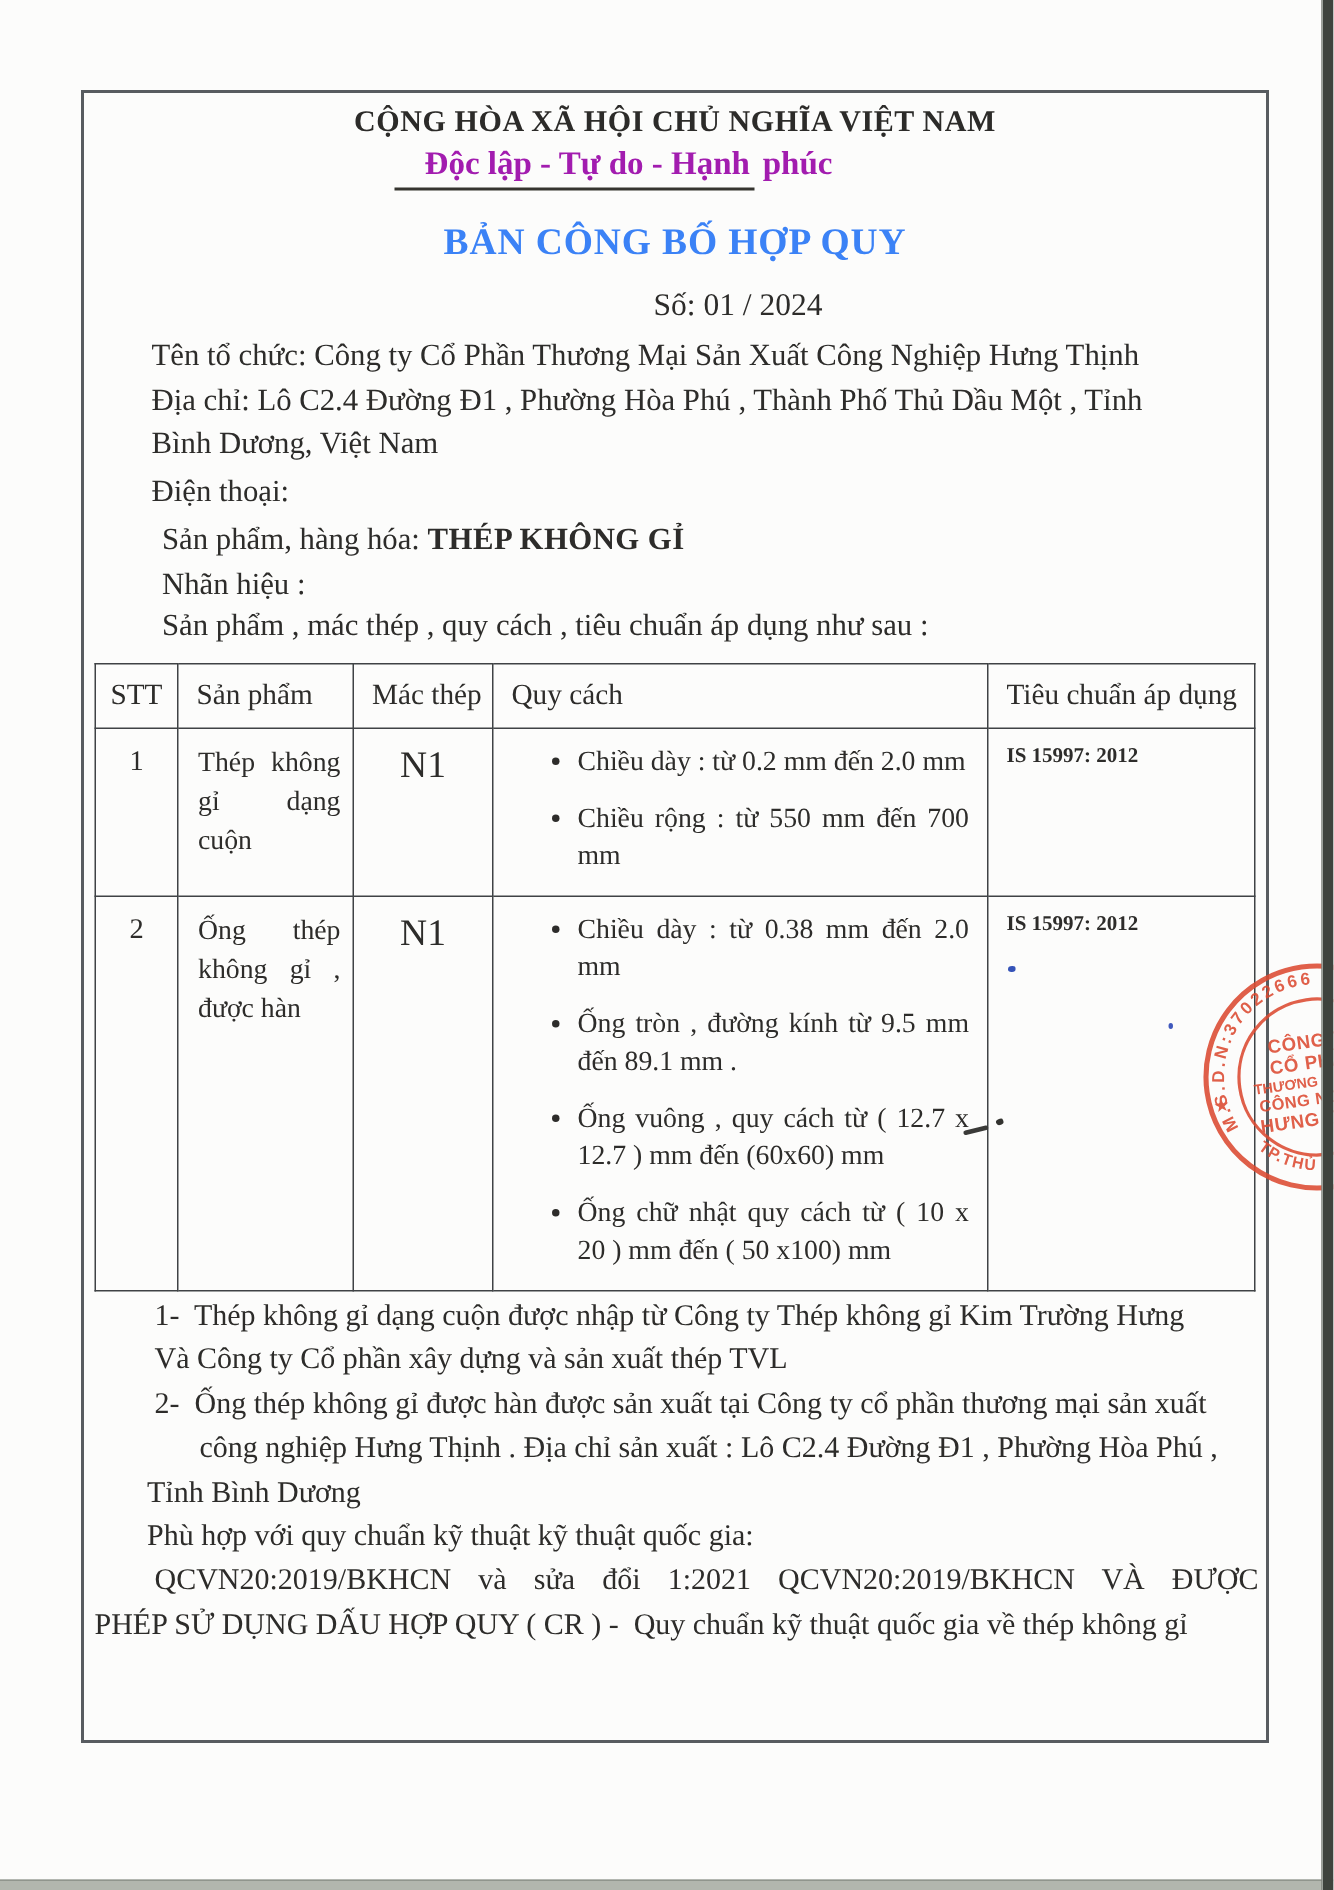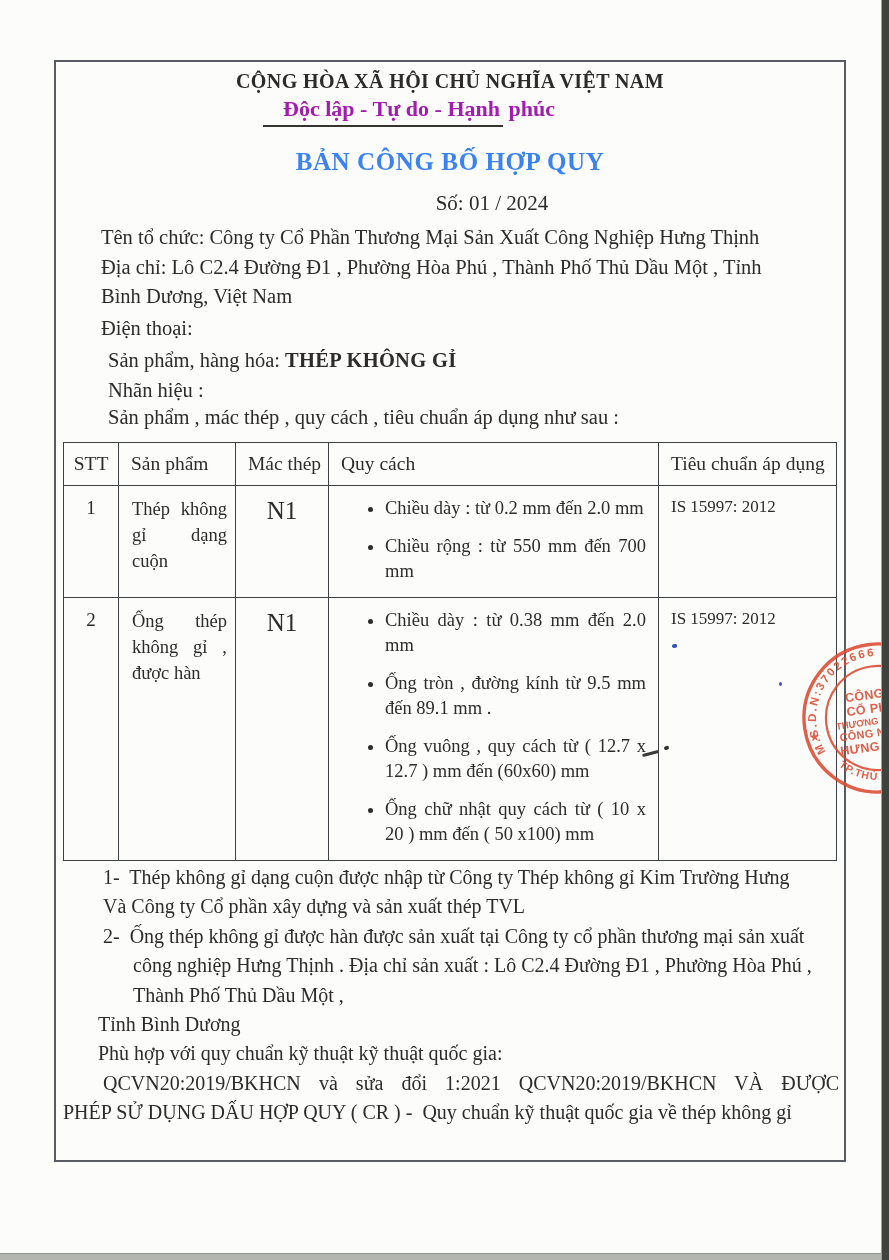--- a/index.html
+++ b/index.html
@@ -39,21 +39,21 @@
   .spec-table thead th{font-weight:normal; font-size:19.5px; height:42px;
     vertical-align:middle; text-align:left; padding-left:12px;}
   .spec-table thead th.h-stt{text-align:center; padding-left:0;}
   tr.row-1{height:97px;} tr.row-2{height:233px;}
   td.stt{text-align:center; padding-top:11px; font-size:19px;}
   td.prod{padding:10px 8px 0 13px; text-align:justify; line-height:26px;}
   td.grade{text-align:center; padding-top:11px; font-size:25px;}
   td.specs{padding:4px 0 0 0;}
   td.specs ul{margin:6px 0 0 0; padding-left:56px; list-style:disc;}
   td.specs li{margin-bottom:13px; padding-right:12px; text-align:justify; line-height:25px;}
-  td.std{padding:11px 6px 0 12px; font-size:17px;}
+  td.std{padding:11px 6px 0 12px; font-size:14px;font-weight:bold;}
   
   .notes{left:63px; top:863px; width:776px; font-size:20px; line-height:29.4px;}
   .note-line{white-space:pre;}
   .ml40{margin-left:40px;} .ml70{margin-left:70px;} .ml35{margin-left:35px;}
   .just{white-space:normal; text-align:justify; text-align-last:justify;
     margin-left:40px; width:736px;}
   
   .stamp{left:799px; top:639px; transform:rotate(-8deg); opacity:.88;}
   .stamp text{fill:#dc4a31; font-family:"Liberation Sans","DejaVu Sans",sans-serif;
     font-weight:bold;}
@@ -155,21 +155,20 @@
         <td class="std">IS 15997: 2012</td>
       </tr>
     </tbody>
   </table>
 
   <div class="abs notes">
     <div class="note-line ml40">1-  Thép không gỉ dạng cuộn được nhập từ Công ty Thép không gỉ Kim Trường Hưng</div>
     <div class="note-line ml40">Và Công ty Cổ phần xây dựng và sản xuất thép TVL</div>
     <div class="note-line ml40">2-  Ống thép không gỉ được hàn được sản xuất tại Công ty cổ phần thương mại sản xuất</div>
     <div class="note-line ml70">công nghiệp Hưng Thịnh . Địa chỉ sản xuất : Lô C2.4 Đường Đ1 , Phường Hòa Phú ,</div>
-    <div class="note-line ml70">Thành Phố Thủ Dầu Một ,</div>
     <div class="note-line ml35">Tỉnh Bình Dương</div>
     <div class="note-line ml35">Phù hợp với quy chuẩn kỹ thuật kỹ thuật quốc gia:</div>
     <div class="just">QCVN20:2019/BKHCN và sửa đổi 1:2021 QCVN20:2019/BKHCN VÀ ĐƯỢC</div>
     <div class="note-line">PHÉP SỬ DỤNG DẤU HỢP QUY ( CR ) -  Quy chuẩn kỹ thuật quốc gia về thép không gỉ</div>
   </div>
 
   <svg class="abs stamp" width="158" height="158" viewBox="0 0 158 158">
     <circle cx="79" cy="79" r="74" fill="none" stroke="#dc4a31" stroke-width="3.4"></circle>
     <circle cx="79" cy="79" r="52" fill="none" stroke="#dc4a31" stroke-width="2.2"></circle>
     <defs>

